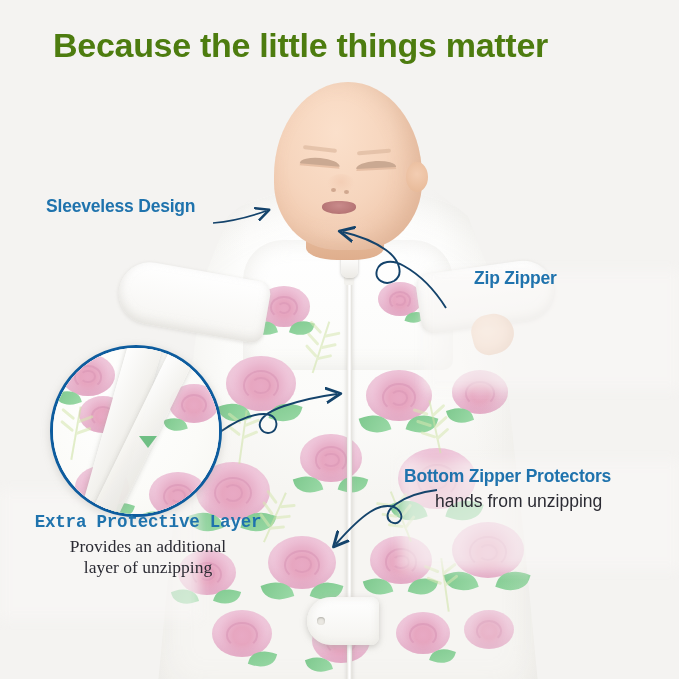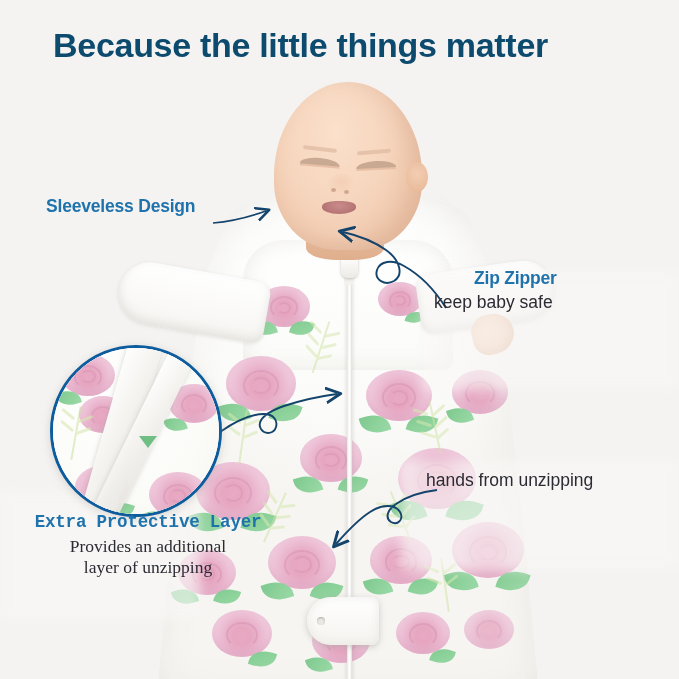--- a/index.html
+++ b/index.html
@@ -15,21 +15,21 @@
   }
 
   
   #title {
     position: absolute;
     top: 26px; left: 0; width: 601px;
     text-align: center;
     font-size: 34px;
     font-weight: bold;
     letter-spacing: -0.3px;
-    color: #0c4a6e;
+    color: #4d7c0f;
     white-space: nowrap;
   }
 
   
   #photo {
     position: absolute;
     top: 70px; left: 0;
     width: 679px; height: 609px;
     overflow: hidden;
   }
@@ -622,31 +622,31 @@
     <div class="tri"></div>
   </div>
 
   <div class="anno" id="anno-sleeveless">
     <div class="head-txt">Sleeveless Design</div>
   </div>
 
   <div class="anno" id="anno-zip">
     <div class="head-txt">Zip Zipper</div>
     <div class="body-txt">
-      <div>keep baby safe</div>
     </div>
   </div>
 
   <div class="anno" id="anno-extra">
     <div class="head-txt">Extra Protective Layer</div>
     <div class="body-txt">
       <div>Provides an additional</div>
       <div>layer of unzipping</div>
     </div>
   </div>
 
   <div class="anno" id="anno-bottom">
+    <div class="head-txt">Bottom Zipper Protectors</div>
     <div class="body-txt">
       <div>hands from unzipping</div>
     </div>
   </div>
 
 </div>
 
 </body></html>

